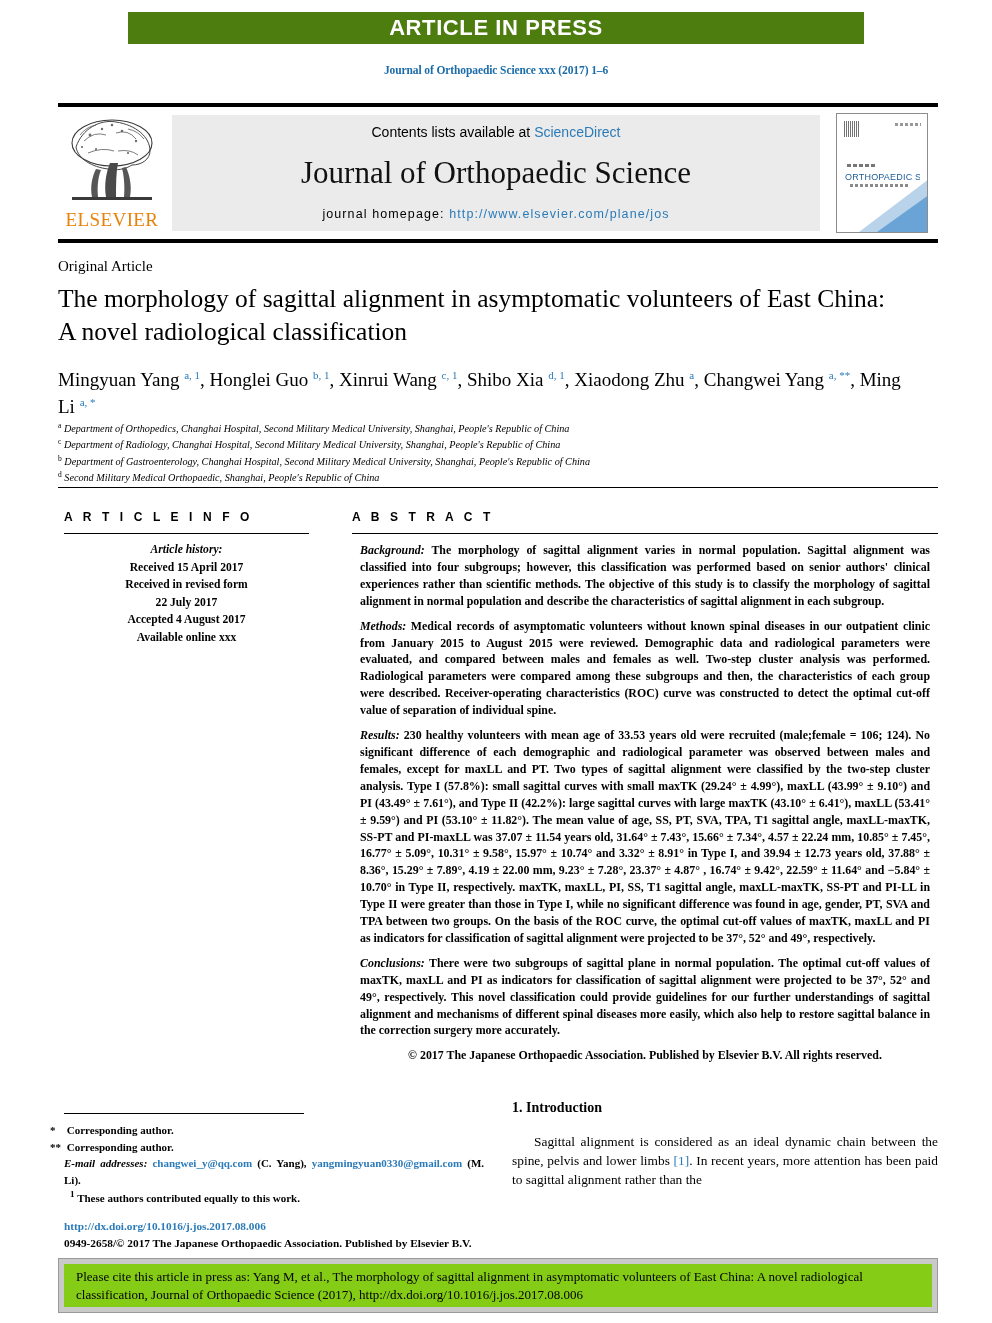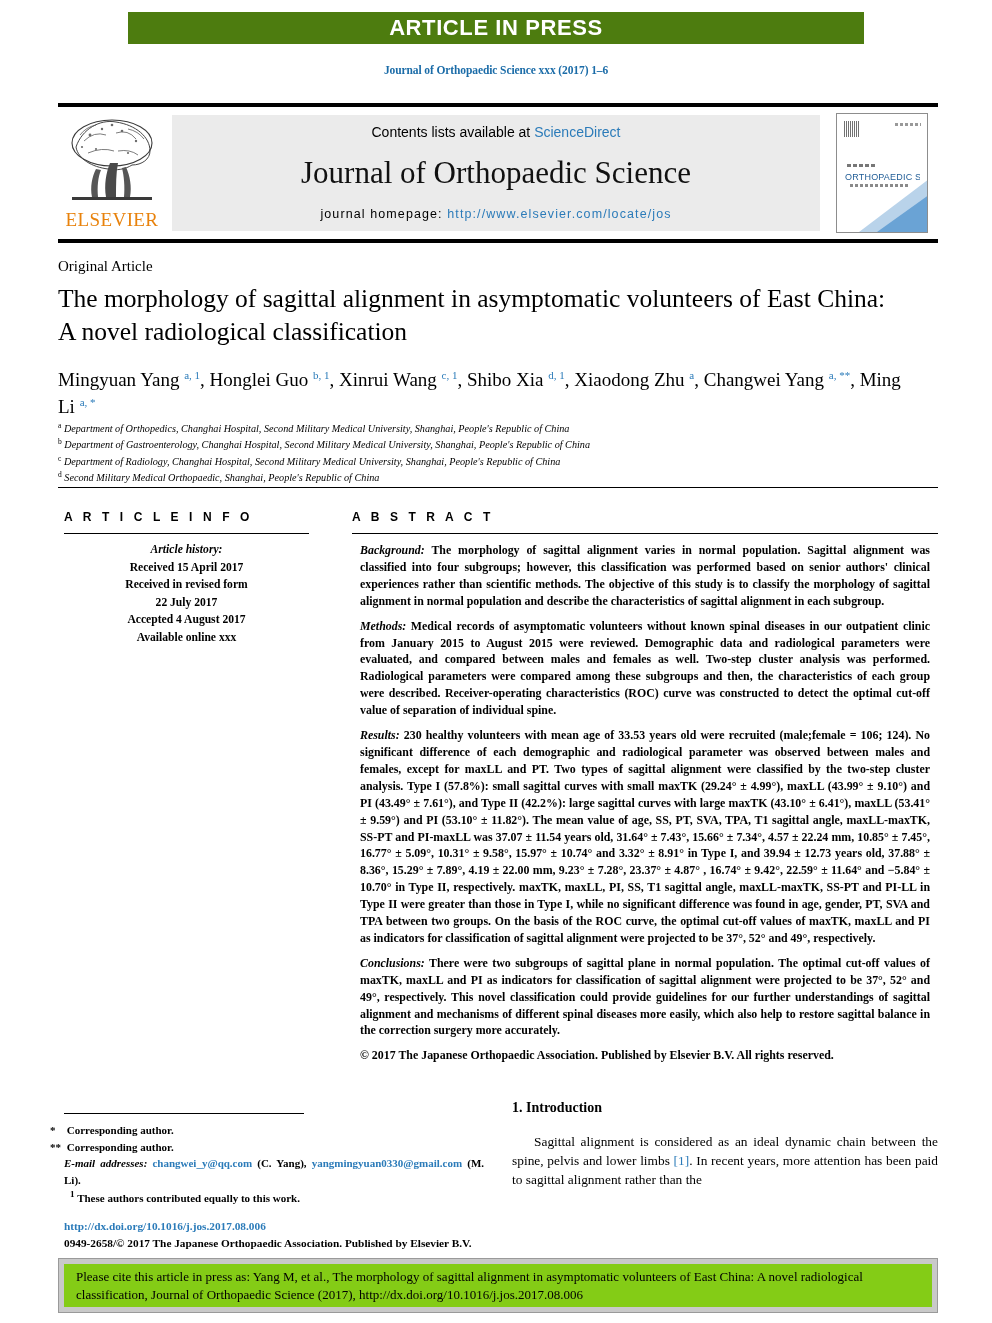--- a/index.html
+++ b/index.html
@@ -266,21 +266,21 @@
     font-family: "Liberation Serif", serif;
     font-size: 11.9px;
     line-height: 1.42;
     text-align: justify;
     font-weight: bold;
     color: #000;
   }
   .abs-body p { margin: 8px; }
   .abs-body .lead { font-style: italic; }
   .abs-copy {
-    text-align: left;
+    text-align: center;
     margin-top: 2px;
   }
 
   
   .rule-foot {
     position: absolute;
     left: 64px; top: 1113px;
     width: 240px;
     border-top: 1px solid #000;
   }
@@ -398,21 +398,21 @@
       </div>
       <div class="elsevier-word">ELSEVIER</div>
     </div>
 
     <div class="mast-center">
       <div class="contents-line">
         <span>Contents lists available at </span><a href="#">ScienceDirect</a>
       </div>
       <div class="journal-title">Journal of Orthopaedic Science</div>
       <div class="homepage-line">
-        <span>journal homepage: </span><span class="url">http://www.elsevier.com/locate/jos</span>
+        <span>journal homepage: </span><span class="url">http://www.elsevier.com/plane/jos</span>
       </div>
     </div>
 
     <div class="mast-right">
       <div class="cover">
         <div class="barcode"></div>
         <div class="tinytext"></div>
         <div class="c-sub"></div>
         <div class="c-title">ORTHOPAEDIC SCIENCE</div>
         <div class="c-tagline"></div>
@@ -423,22 +423,22 @@
   </div>
 
   <div class="article-type">Original Article</div>
 
   <h1 class="paper-title" style="margin:0;font-weight:normal;">The morphology of sagittal alignment in asymptomatic volunteers of East China: A novel radiological classification</h1>
 
   <div class="authors">Mingyuan Yang <sup>a, 1</sup>, Honglei Guo <sup>b, 1</sup>, Xinrui Wang <sup>c, 1</sup>, Shibo Xia <sup>d, 1</sup>, Xiaodong Zhu <sup>a</sup>, Changwei Yang <sup>a, **</sup>, Ming Li <sup>a, *</sup></div>
 
   <div class="affils">
     <div><sup>a</sup> <span>Department of Orthopedics, Changhai Hospital, Second Military Medical University, Shanghai, People's Republic of China</span></div>
+    <div><sup>c</sup> <span>Department of Radiology, Changhai Hospital, Second Military Medical University, Shanghai, People's Republic of China</span></div>
     <div><sup>b</sup> <span>Department of Gastroenterology, Changhai Hospital, Second Military Medical University, Shanghai, People's Republic of China</span></div>
-    <div><sup>c</sup> <span>Department of Radiology, Changhai Hospital, Second Military Medical University, Shanghai, People's Republic of China</span></div>
     <div><sup>d</sup> <span>Second Military Medical Orthopaedic, Shanghai, People's Republic of China</span></div>
   </div>
 
   <div class="rule-main"></div>
 
   <div class="info-col">
     <div class="sec-head">A R T I C L E  I N F O</div>
     <div class="sec-rule"></div>
     <div class="info-body">
       <div class="ih">Article history:</div>

